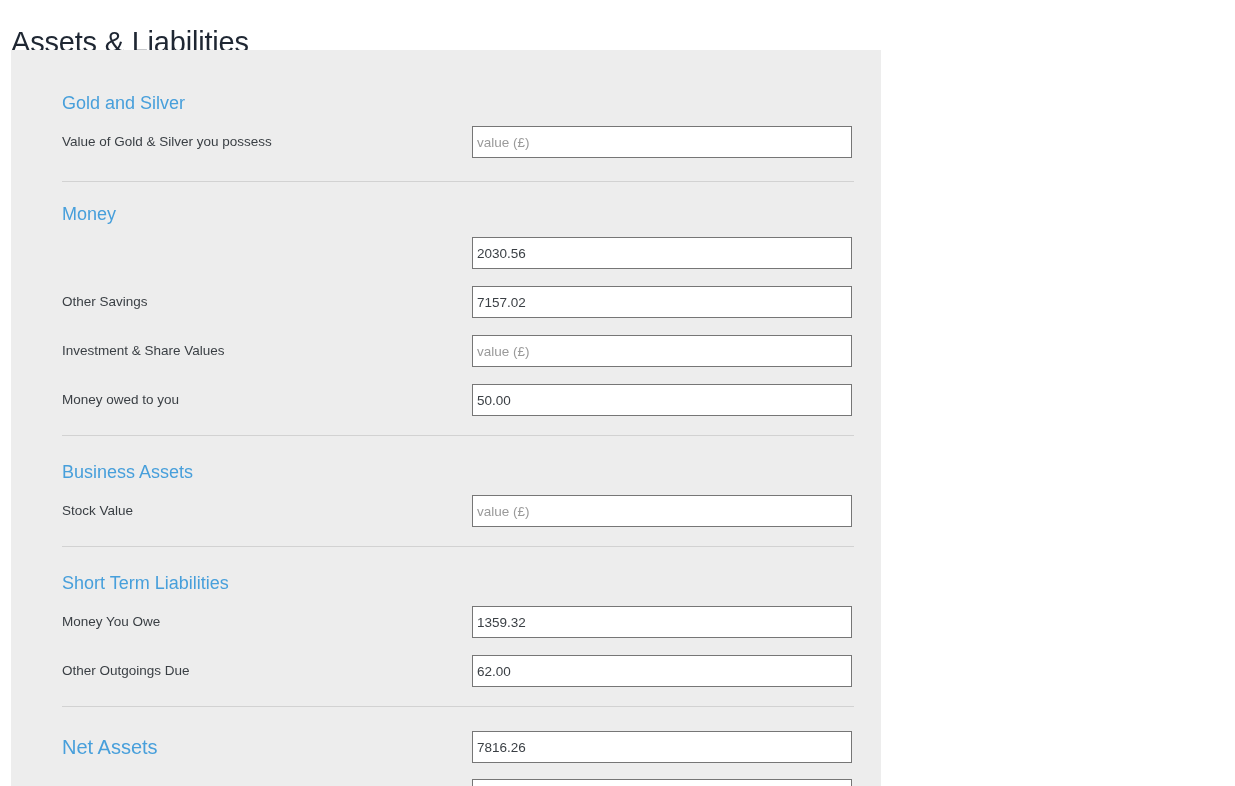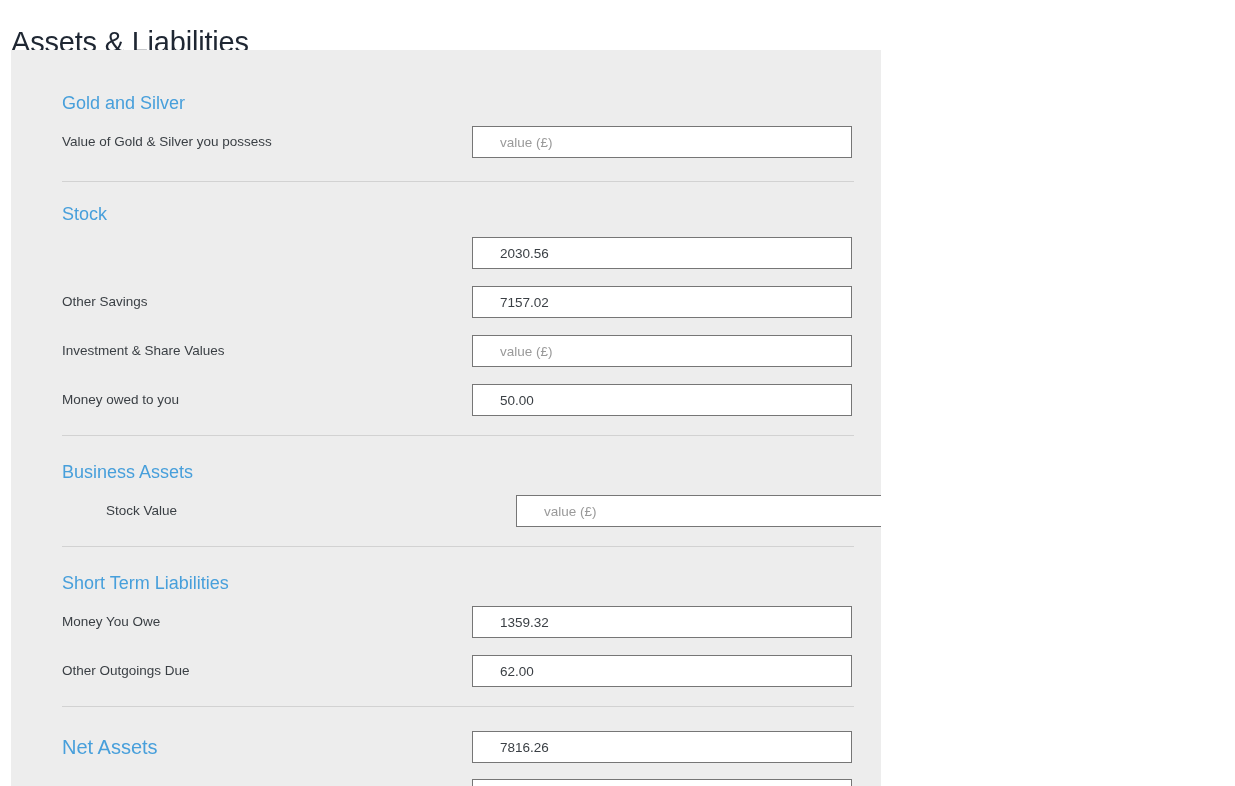--- a/index.html
+++ b/index.html
@@ -81,21 +81,21 @@
 
   .field {
     position: absolute;
     left: 461px;
     top: 0;
     width: 380px;
     height: 32px;
     box-sizing: border-box;
     background: #ffffff;
     border: 1px solid #767676;
-    padding: 0 27px;
+    padding: 0 4px;
     font-family: "Liberation Sans", sans-serif;
     font-size: 13.5px;
     color: #3a3f44;
     line-height: 30px;
     outline: none;
   }
   .field::placeholder {
     color: #9a9a9a;
     opacity: 1;
   }
@@ -119,42 +119,42 @@
     <div class="section">
       <div class="section-heading" style="top:42px;">Gold and Silver</div>
       <div class="row" style="top:76px;">
         <span class="row-label">Value of Gold &amp; Silver you possess</span>
         <input class="field" type="text" placeholder="value (£)" style="">
       </div>
       <div class="divider" style="top:131px;"></div>
     </div>
 
     <div class="section">
-      <div class="section-heading" style="top:153px;">Stock</div>
+      <div class="section-heading" style="top:153px;">Money</div>
       <div class="row" style="top:187px;">
         <input class="field" type="text" placeholder="value (£)" value="2030.56" style="">
       </div>
       <div class="row" style="top:236px;">
         <span class="row-label">Other Savings</span>
         <input class="field" type="text" placeholder="value (£)" value="7157.02" style="">
       </div>
       <div class="row" style="top:285px;">
         <span class="row-label">Investment &amp; Share Values</span>
         <input class="field" type="text" placeholder="value (£)" style="">
       </div>
       <div class="row" style="top:334px;">
         <span class="row-label">Money owed to you</span>
         <input class="field" type="text" placeholder="value (£)" value="50.00" style="">
       </div>
       <div class="divider" style="top:385px;"></div>
     </div>
 
     <div class="section">
       <div class="section-heading" style="top:411px;">Business Assets</div>
-      <div class="row" style="top:445px;margin-left:44px;">
+      <div class="row" style="top:445px;">
         <span class="row-label">Stock Value</span>
         <input class="field" type="text" placeholder="value (£)" style="">
       </div>
       <div class="divider" style="top:496px;"></div>
     </div>
 
     <div class="section">
       <div class="section-heading" style="top:522px;text-align:center;">Short Term Liabilities</div>
       <div class="row" style="top:556px;">
         <span class="row-label">Money You Owe</span>

